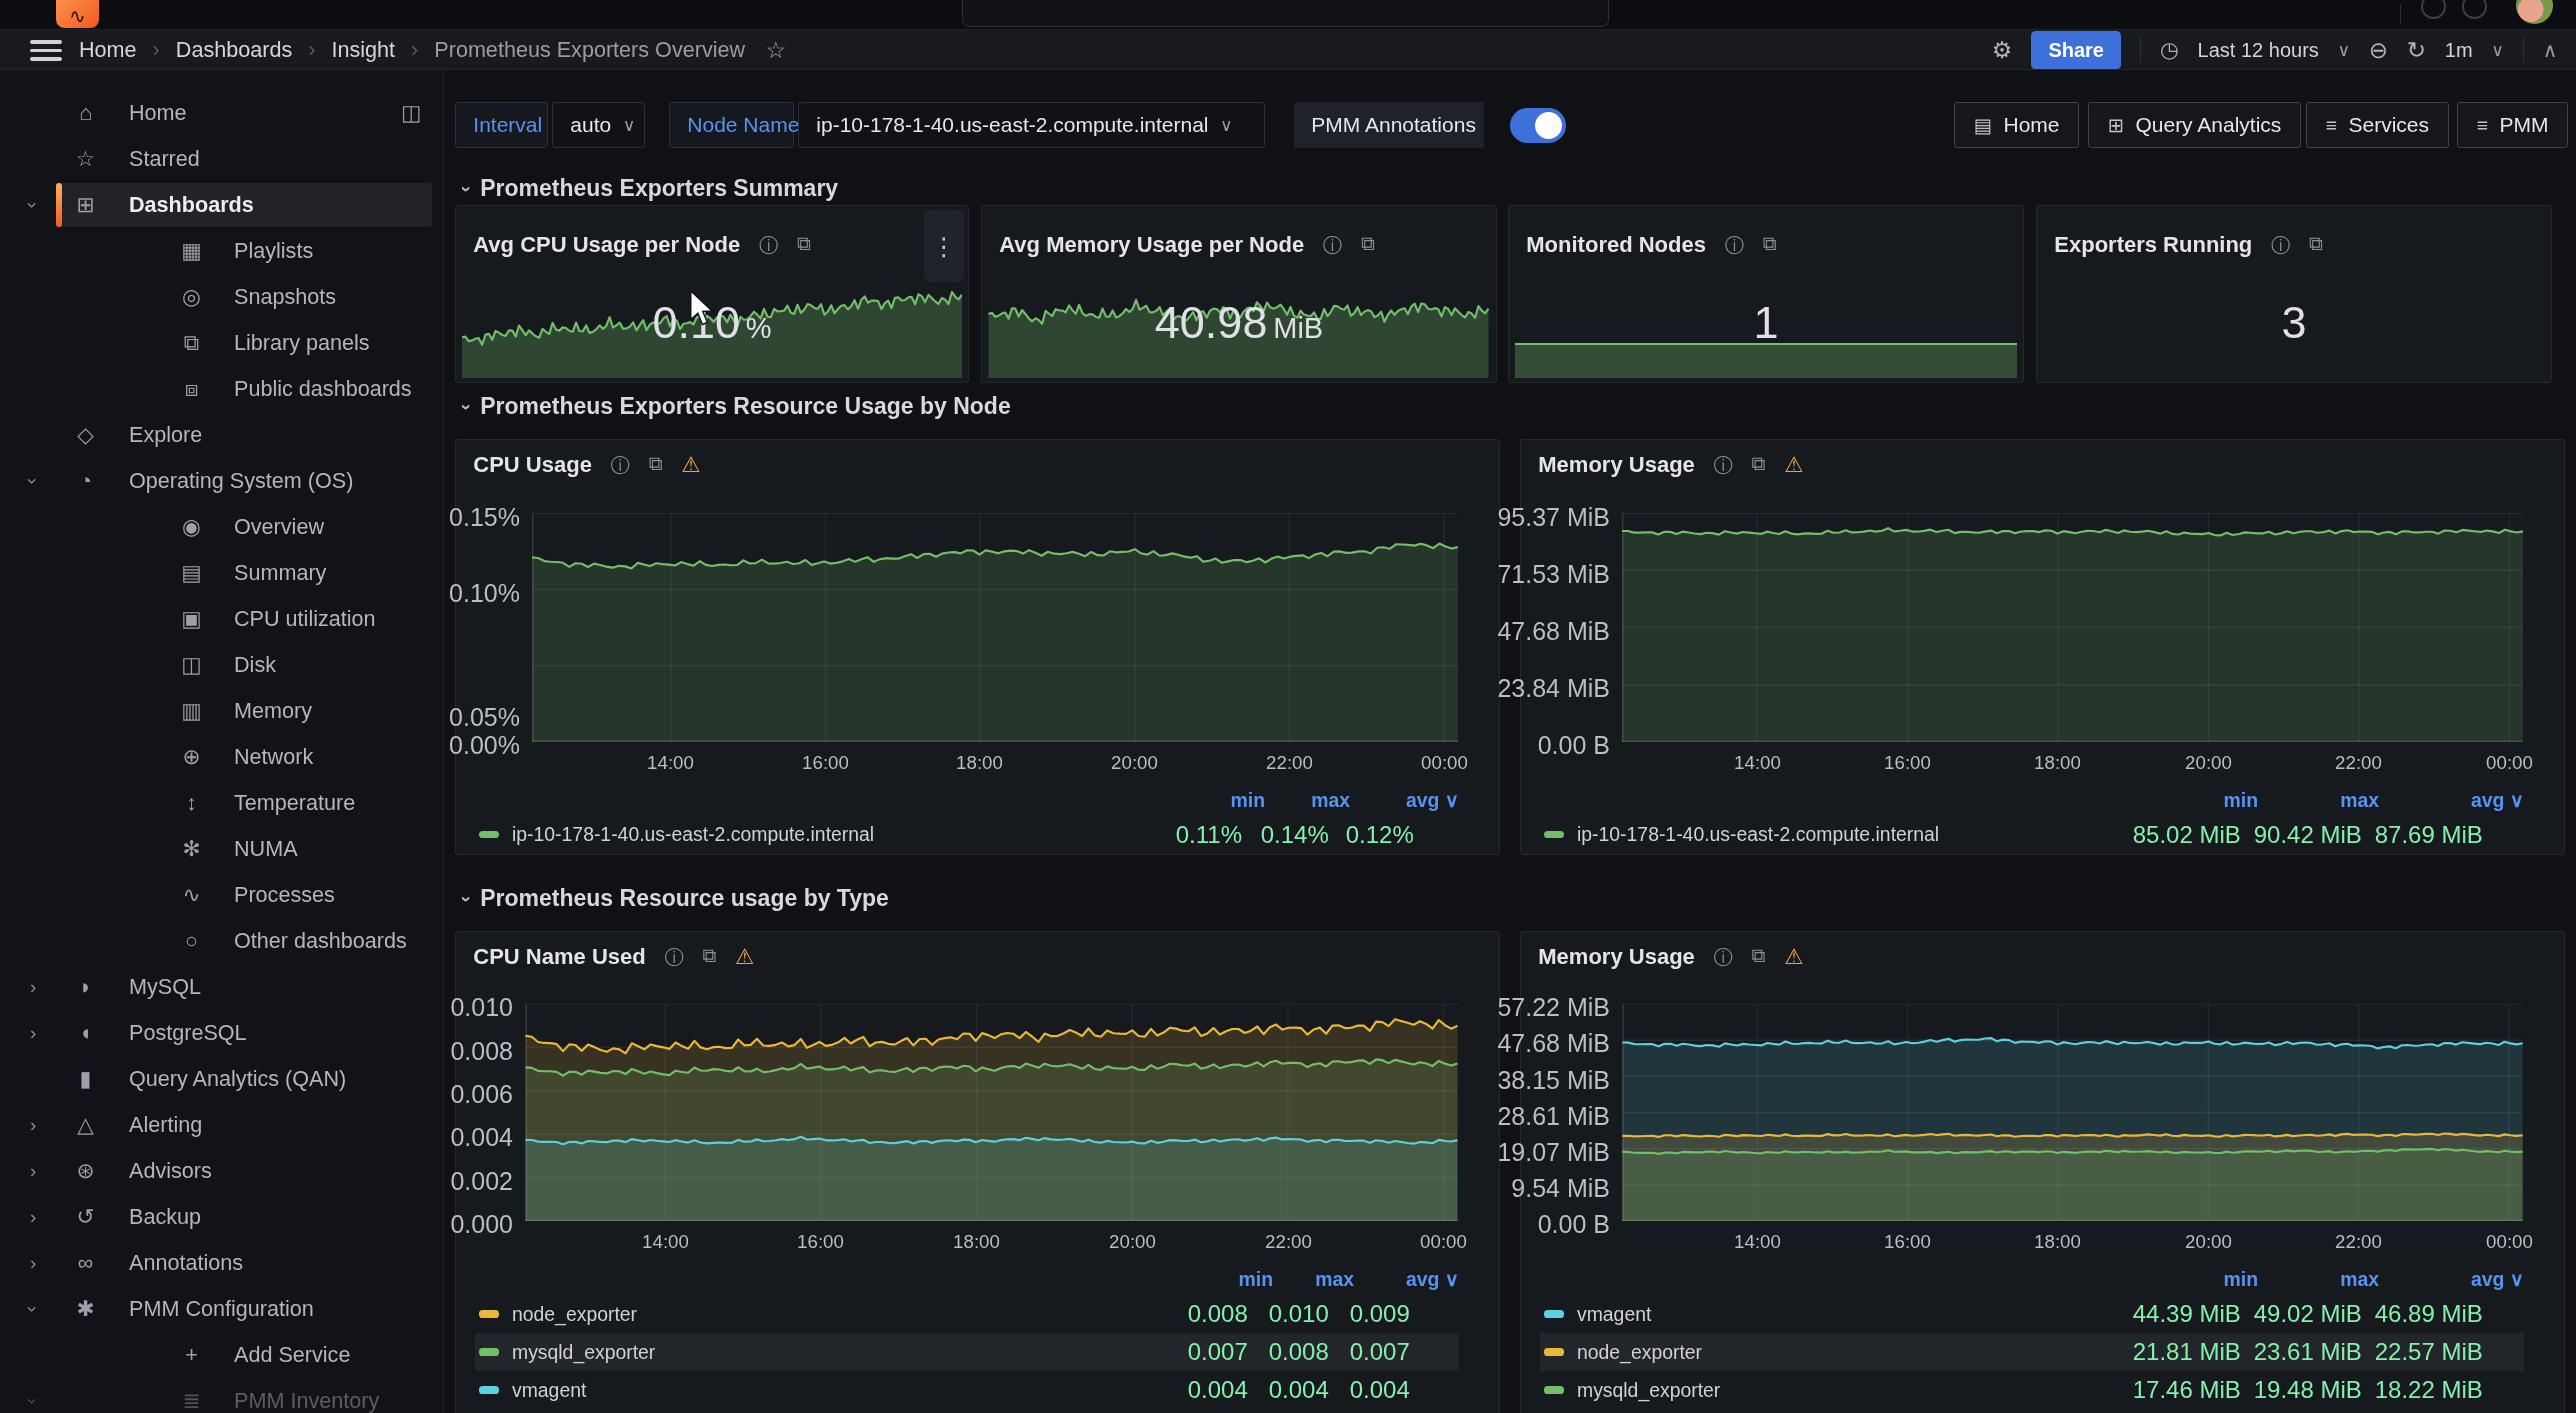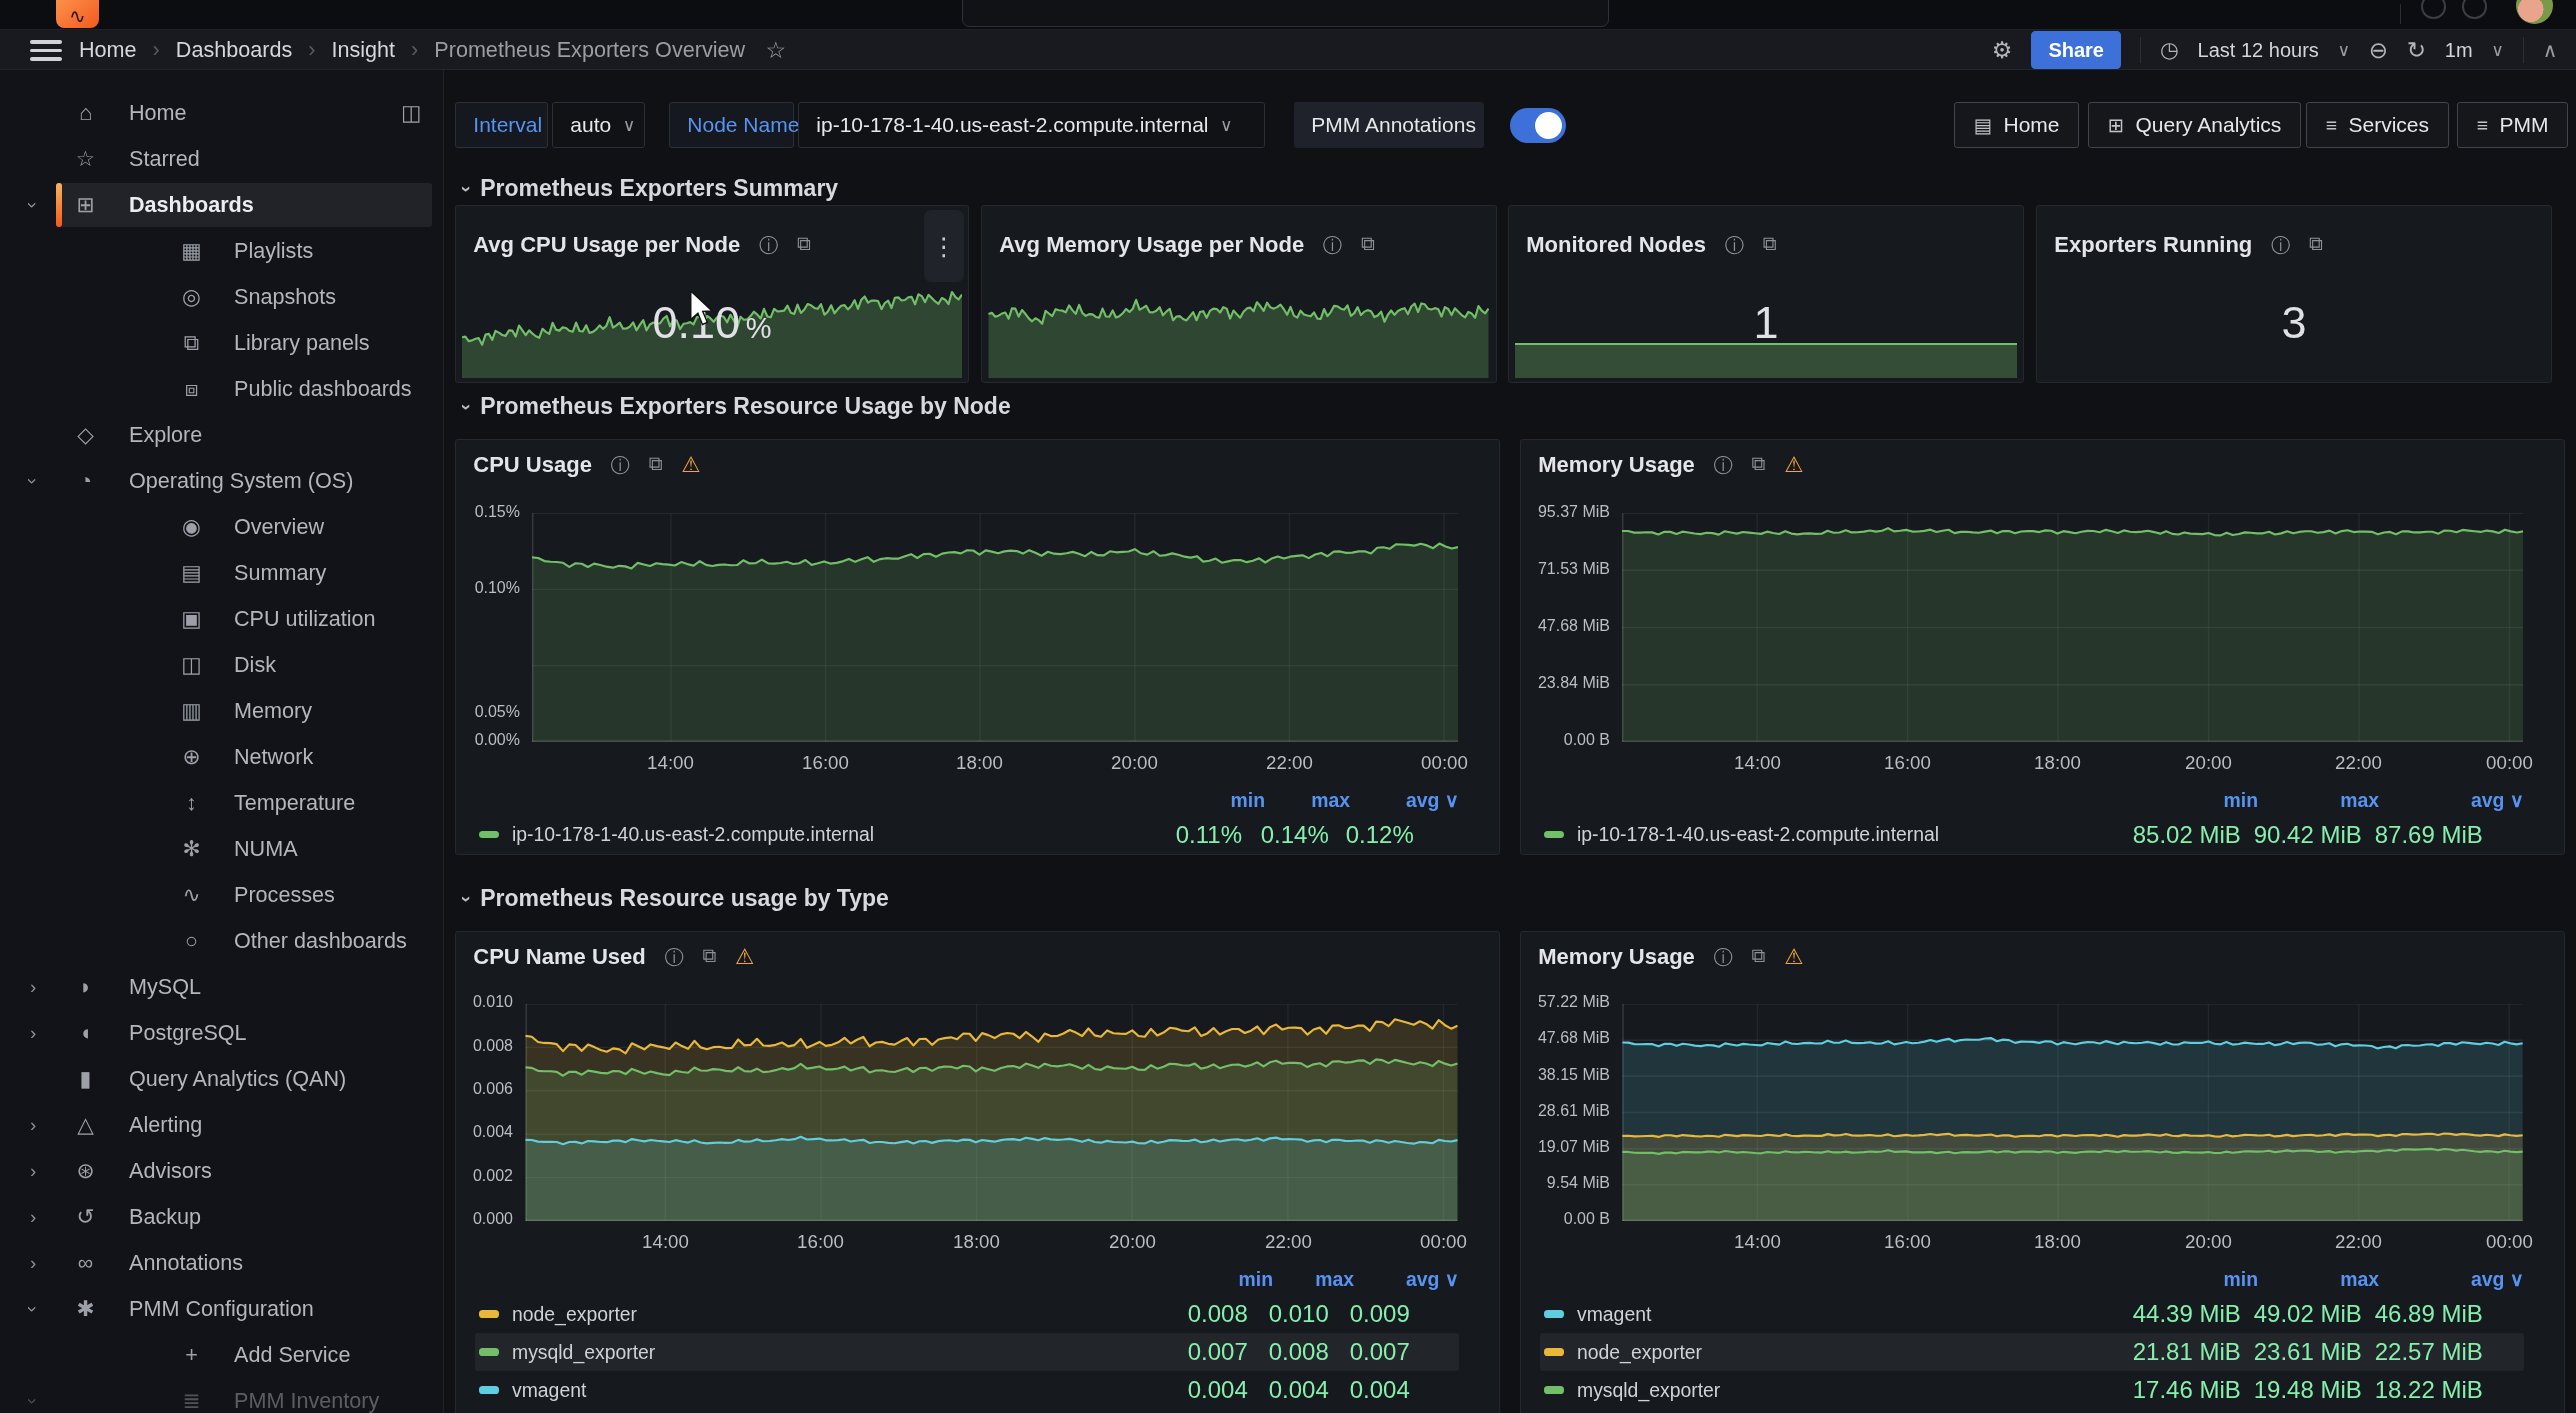--- a/index.html
+++ b/index.html
@@ -81,21 +81,21 @@
   .warn-icon { color:#f2a33c; font-size:21.6px; cursor:pointer; }
   .kebab-box { position:absolute; top:4.3px; right:4.3px; width:40px; height:72px; border-radius:7.2px;
     background:#20232a; display:flex; align-items:center; justify-content:center; cursor:pointer; }
   .kebab-box span { color:#c9cad0; font-size:24.5px; }
   .stat-value { position:absolute; left:0; right:0; top:91px; text-align:center;
     font-size:45px; font-weight:500; color:#e0e1e6; z-index:2; }
   .stat-value .unit { font-size:29px; margin-left:5.8px; }
   .spark { position:absolute; left:5.8px; right:5.8px; bottom:4.3px; z-index:1; }
   #spark-avg-cpu { height:108px; } #spark-avg-mem { height:99px; } #spark-nodes { height:36px; }
 
-  .ts-ylabel { position:absolute; font-size:16px; color:#bcbec5; white-space:nowrap; }
+  .ts-ylabel { position:absolute; font-size:25px; color:#bcbec5; white-space:nowrap; }
   .ts-xlabel { position:absolute; font-size:18.7px; color:#bcbec5; width:101px; text-align:center; }
   .legend { position:absolute; left:18.7px; right:40px; }
   .lg-header { display:flex; justify-content:flex-end; height:32px; align-items:center; }
   .lg-header span { font-size:19.4px; font-weight:700; color:#5794f2; text-align:right; cursor:pointer; }
   .lg-row { display:flex; align-items:center; height:37px; border-radius:2.9px; padding:0 4.3px; }
   .lg-row.hl { background:rgba(255,255,255,0.055); }
   .lg-name { flex:1; display:flex; align-items:center; gap:13px; font-size:19.4px; color:#d0d2d7; cursor:pointer; }
   .lg-swatch { width:20px; height:7.2px; border-radius:3.6px; flex:0 0 auto; }
   .lg-val { font-size:24px; color:#86efac; }
 
@@ -343,20 +343,21 @@
         <path d="M0.0 93.5L4.7 92.5L9.3 98.8L14.0 97.8L18.7 95.5L23.3 94.7L28.0 103.8L32.7 89.8L37.3 88.7L42.0 96.9L46.6 84.5L51.3 87.0L56.0 90.3L60.6 91.5L65.3 83.9L70.0 84.2L74.6 92.5L79.3 77.1L84.0 83.9L88.6 90.6L93.3 83.9L98.0 88.4L102.6 92.0L107.3 94.2L111.9 81.6L116.6 85.9L121.3 88.7L125.9 73.4L130.6 82.8L135.3 84.2L139.9 79.7L144.6 80.5L149.3 84.5L153.9 85.8L158.6 73.0L163.3 84.7L167.9 85.4L172.6 76.8L177.2 87.3L181.9 86.0L186.6 82.5L191.2 76.9L195.9 81.7L200.6 77.7L205.2 65.5L209.9 80.0L214.6 76.8L219.2 73.1L223.9 81.5L228.6 81.3L233.2 78.6L237.9 72.7L242.6 83.7L247.2 76.3L251.9 69.7L256.5 83.8L261.2 75.7L265.9 72.9L270.5 74.4L275.2 74.0L279.9 67.5L284.5 63.9L289.2 78.2L293.9 68.9L298.5 70.1L303.2 82.0L307.9 74.7L312.5 73.9L317.2 72.4L321.8 75.4L326.5 65.4L331.2 65.4L335.8 77.5L340.5 63.8L345.2 66.9L349.8 71.9L354.5 65.9L359.2 63.6L363.8 65.0L368.5 72.6L373.2 62.2L377.8 70.1L382.5 79.3L387.1 65.0L391.8 69.1L396.5 68.6L401.1 64.0L405.8 57.9L410.5 62.0L415.1 67.4L419.8 54.0L424.5 64.6L429.1 65.7L433.8 53.9L438.5 57.5L443.1 57.1L447.8 56.4L452.4 49.5L457.1 59.4L461.8 61.0L466.4 48.2L471.1 59.6L475.8 54.9L480.4 47.2L485.1 49.1L489.8 52.7L494.4 53.9L499.1 47.5L503.8 62.1L508.4 57.9L513.1 49.0L517.8 60.1L522.4 54.3L527.1 49.7L531.7 48.8L536.4 54.7L541.1 49.9L545.7 41.9L550.4 53.9L555.1 41.2L559.7 36.7L564.4 45.3L569.1 42.4L573.7 42.3L578.4 43.2L583.1 54.3L587.7 45.9L592.4 42.6L597.0 52.8L601.7 38.6L606.4 38.0L611.0 42.4L615.7 41.7L620.4 37.8L625.0 37.3L629.7 47.6L634.4 33.7L639.0 36.2L643.7 44.6L648.4 34.5L653.0 39.0L657.7 43.7L662.3 46.9L667.0 38.9L671.7 41.3L676.3 47.3L681.0 30.5L685.7 37.2L690.3 40.9L695.0 34.1" fill="none" stroke="#73bf69" stroke-width="3" stroke-linejoin="round"></path>
       </svg></div>
 </div>
 
 <div class="panel" style="left:981px; top:205px; width:516px; height:178px">
   <div class="panel-title-row" style="top:26px">
     <span class="panel-title">Avg Memory Usage per Node</span>
     <span class="picon">ⓘ</span>
     <span class="picon">⧉</span>
   </div>
+  <div class="stat-value"><span>40.98</span><span class="unit">MiB</span></div>
   <div class="spark" id="spark-avg-mem"><svg width="501" height="99" viewBox="0 0 697 138">
         <path d="M0.0 48.7L4.7 47.1L9.4 52.6L14.0 51.1L18.7 48.2L23.4 46.8L28.1 55.2L32.7 40.9L37.4 41.3L42.1 52.3L46.8 43.3L51.5 48.7L56.1 54.9L60.8 59.0L65.5 54.7L70.2 57.4L74.8 62.4L79.5 44.5L84.2 48.1L88.9 51.6L93.6 42.1L98.2 43.5L102.9 44.0L107.6 46.6L112.3 36.8L116.9 43.4L121.6 48.6L126.3 36.1L131.0 47.6L135.7 51.4L140.3 48.9L145.0 49.4L149.7 52.9L154.4 53.9L159.0 41.2L163.7 52.2L168.4 52.6L173.1 43.9L177.8 53.6L182.4 51.8L187.1 47.8L191.8 41.8L196.5 45.9L201.1 41.4L205.8 29.0L210.5 42.8L215.2 40.3L219.9 37.3L224.5 46.1L229.2 46.5L233.9 44.4L238.6 39.3L243.2 50.6L247.9 45.5L252.6 41.5L257.3 57.6L262.0 52.2L266.6 51.8L271.3 55.7L276.0 57.7L280.7 52.0L285.3 46.1L290.0 57.5L294.7 46.1L299.4 44.9L304.1 54.1L308.7 44.5L313.4 41.3L318.1 41.8L322.8 46.8L327.4 39.2L332.1 41.4L336.8 55.2L341.5 44.0L346.2 49.2L350.8 53.9L355.5 45.6L360.2 41.0L364.9 39.9L369.6 44.9L374.2 32.4L378.9 37.7L383.6 44.5L388.3 33.0L392.9 39.4L397.6 41.3L402.3 39.2L407.0 35.8L411.7 42.1L416.3 49.8L421.0 38.9L425.7 51.0L430.4 53.8L435.0 44.2L439.7 49.5L444.4 50.9L449.1 52.0L453.8 46.6L458.4 55.2L463.1 55.5L467.8 41.9L472.5 51.7L477.1 46.1L481.8 37.4L486.5 38.0L491.2 41.4L495.9 42.8L500.5 36.9L505.2 51.3L509.9 47.6L514.6 39.2L519.2 50.3L523.9 45.5L528.6 43.4L533.3 45.0L538.0 53.1L542.6 50.9L547.3 45.5L552.0 59.7L556.7 49.8L561.3 43.9L566.0 49.9L570.7 44.7L575.4 42.2L580.1 40.7L584.7 49.0L589.4 38.4L594.1 34.4L598.8 46.1L603.4 34.1L608.1 35.3L612.8 41.4L617.5 42.5L622.2 40.6L626.8 41.9L631.5 52.3L636.2 39.2L640.9 41.8L645.5 50.3L650.2 40.8L654.9 45.5L659.6 50.2L664.3 53.6L668.9 45.8L673.6 48.2L678.3 54.0L683.0 37.7L687.6 44.2L692.3 47.8L697.0 41.2L697 138L0 138Z" fill="#73bf69" fill-opacity="0.28" stroke="none"></path>
         <path d="M0.0 48.7L4.7 47.1L9.4 52.6L14.0 51.1L18.7 48.2L23.4 46.8L28.1 55.2L32.7 40.9L37.4 41.3L42.1 52.3L46.8 43.3L51.5 48.7L56.1 54.9L60.8 59.0L65.5 54.7L70.2 57.4L74.8 62.4L79.5 44.5L84.2 48.1L88.9 51.6L93.6 42.1L98.2 43.5L102.9 44.0L107.6 46.6L112.3 36.8L116.9 43.4L121.6 48.6L126.3 36.1L131.0 47.6L135.7 51.4L140.3 48.9L145.0 49.4L149.7 52.9L154.4 53.9L159.0 41.2L163.7 52.2L168.4 52.6L173.1 43.9L177.8 53.6L182.4 51.8L187.1 47.8L191.8 41.8L196.5 45.9L201.1 41.4L205.8 29.0L210.5 42.8L215.2 40.3L219.9 37.3L224.5 46.1L229.2 46.5L233.9 44.4L238.6 39.3L243.2 50.6L247.9 45.5L252.6 41.5L257.3 57.6L262.0 52.2L266.6 51.8L271.3 55.7L276.0 57.7L280.7 52.0L285.3 46.1L290.0 57.5L294.7 46.1L299.4 44.9L304.1 54.1L308.7 44.5L313.4 41.3L318.1 41.8L322.8 46.8L327.4 39.2L332.1 41.4L336.8 55.2L341.5 44.0L346.2 49.2L350.8 53.9L355.5 45.6L360.2 41.0L364.9 39.9L369.6 44.9L374.2 32.4L378.9 37.7L383.6 44.5L388.3 33.0L392.9 39.4L397.6 41.3L402.3 39.2L407.0 35.8L411.7 42.1L416.3 49.8L421.0 38.9L425.7 51.0L430.4 53.8L435.0 44.2L439.7 49.5L444.4 50.9L449.1 52.0L453.8 46.6L458.4 55.2L463.1 55.5L467.8 41.9L472.5 51.7L477.1 46.1L481.8 37.4L486.5 38.0L491.2 41.4L495.9 42.8L500.5 36.9L505.2 51.3L509.9 47.6L514.6 39.2L519.2 50.3L523.9 45.5L528.6 43.4L533.3 45.0L538.0 53.1L542.6 50.9L547.3 45.5L552.0 59.7L556.7 49.8L561.3 43.9L566.0 49.9L570.7 44.7L575.4 42.2L580.1 40.7L584.7 49.0L589.4 38.4L594.1 34.4L598.8 46.1L603.4 34.1L608.1 35.3L612.8 41.4L617.5 42.5L622.2 40.6L626.8 41.9L631.5 52.3L636.2 39.2L640.9 41.8L645.5 50.3L650.2 40.8L654.9 45.5L659.6 50.2L664.3 53.6L668.9 45.8L673.6 48.2L678.3 54.0L683.0 37.7L687.6 44.2L692.3 47.8L697.0 41.2" fill="none" stroke="#73bf69" stroke-width="3" stroke-linejoin="round"></path>
       </svg></div>
 </div>
 
 <div class="panel" style="left:1508px; top:205px; width:516px; height:178px">
   <div class="panel-title-row" style="top:26px">
     <span class="panel-title">Monitored Nodes</span>
     <span class="picon">ⓘ</span>

